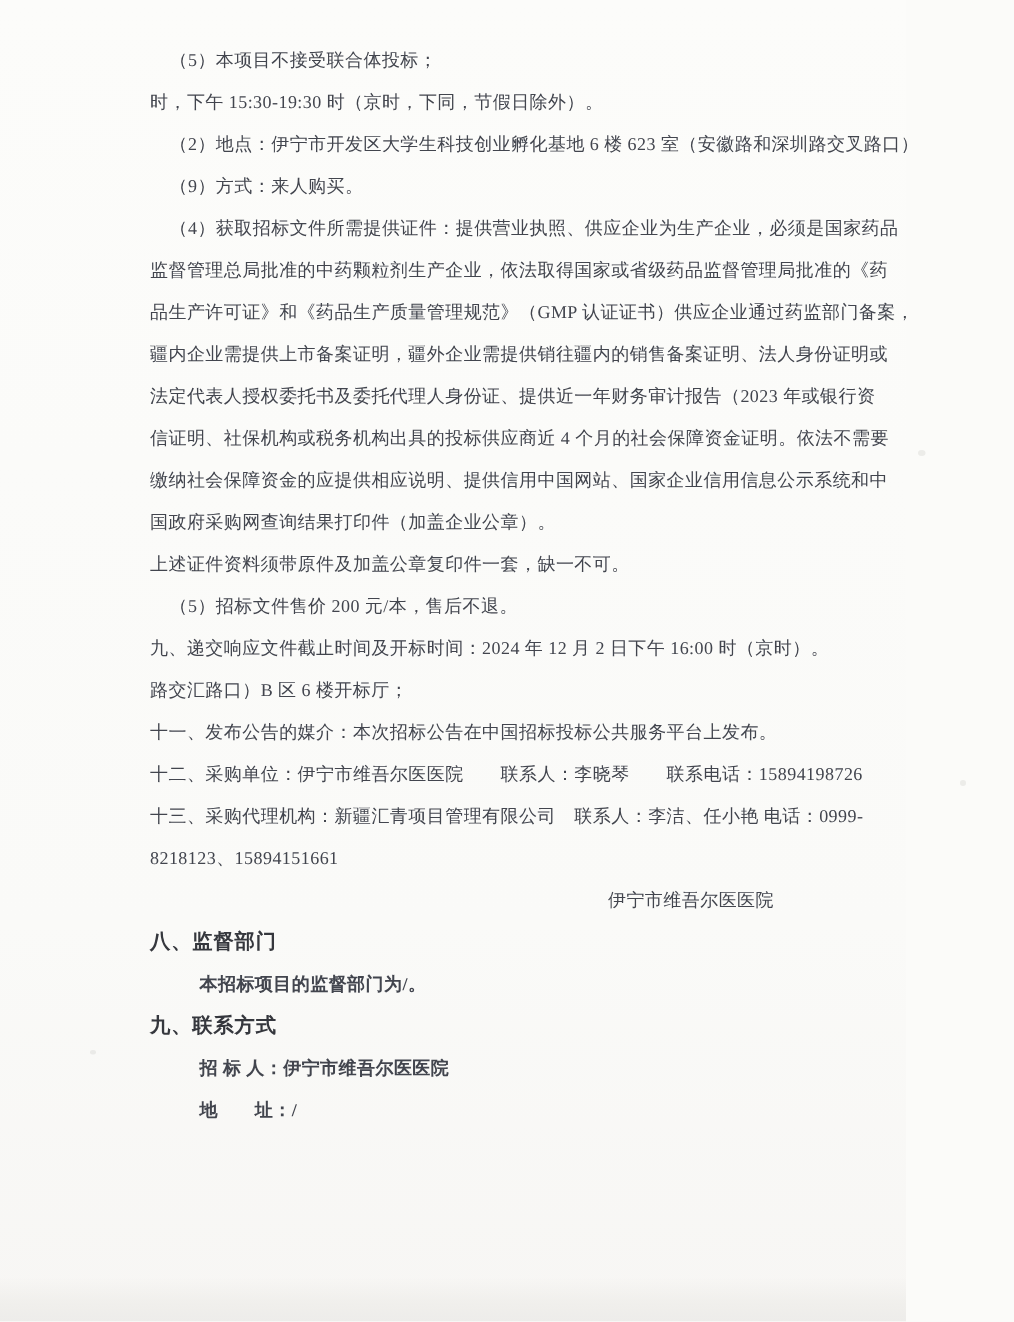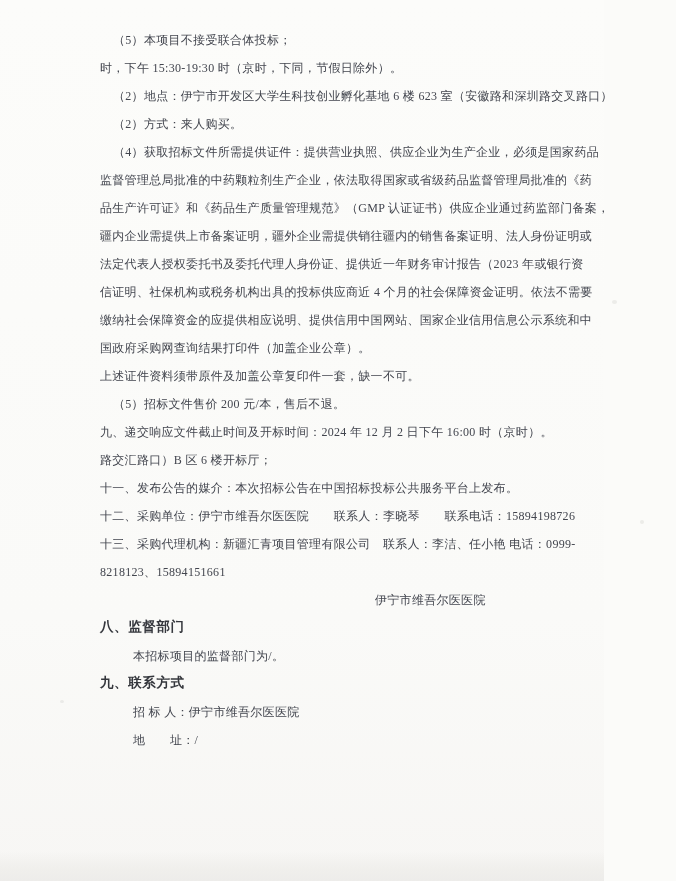--- a/index.html
+++ b/index.html
@@ -22,27 +22,27 @@
     font-size: 12px;
     letter-spacing: 0.3px;
     color: #42454e;
   }
   .line {
     line-height: 28px;
     height: 28px;
     white-space: nowrap;
   }
   .indent1 { padding-left: 13px; }
-  .sub     { padding-left: 33px; }
-  .sign    { padding-left: 275px; }
+  .sub     { padding-left: 33px; font-weight: bold; }
+  .sign    { padding-left: 275px; text-align: right; }
   .bold-head {
     font-weight: bold;
     font-size: 13.5px;
     color: #35373d;
-    font-family: Liberation Mono, monospace;
+    font-family: Liberation Sans, sans-serif;
     letter-spacing: 0.6px;
   }
   .bottom-shade {
     position: absolute;
     left: 0; right: 0; bottom: 0;
     height: 30px;
     background: linear-gradient(180deg, rgba(236,235,232,0) 0%, #f0efec 60%, #edecea 100%);
     pointer-events: none;
   }
   .scan-speck {
@@ -52,21 +52,21 @@
     pointer-events: none;
   }
 </style>
 </head>
 <body>
 
 <div class="page">
   <div class="line indent1">（5）本项目不接受联合体投标；</div>
   <div class="line">时，下午 15:30-19:30 时（京时，下同，节假日除外）。</div>
   <div class="line indent1">（2）地点：伊宁市开发区大学生科技创业孵化基地 6 楼 623 室（安徽路和深圳路交叉路口）</div>
-  <div class="line indent1">（2）方式：来人购买。</div>
+  <div class="line indent1">（9）方式：来人购买。</div>
   <div class="line indent1">（4）获取招标文件所需提供证件：提供营业执照、供应企业为生产企业，必须是国家药品</div>
   <div class="line">监督管理总局批准的中药颗粒剂生产企业，依法取得国家或省级药品监督管理局批准的《药</div>
   <div class="line">品生产许可证》和《药品生产质量管理规范》（GMP 认证证书）供应企业通过药监部门备案，</div>
   <div class="line">疆内企业需提供上市备案证明，疆外企业需提供销往疆内的销售备案证明、法人身份证明或</div>
   <div class="line">法定代表人授权委托书及委托代理人身份证、提供近一年财务审计报告（2023 年或银行资</div>
   <div class="line">信证明、社保机构或税务机构出具的投标供应商近 4 个月的社会保障资金证明。依法不需要</div>
   <div class="line">缴纳社会保障资金的应提供相应说明、提供信用中国网站、国家企业信用信息公示系统和中</div>
   <div class="line">国政府采购网查询结果打印件（加盖企业公章）。</div>
   <div class="line">上述证件资料须带原件及加盖公章复印件一套，缺一不可。</div>
   <div class="line indent1">（5）招标文件售价 200 元/本，售后不退。</div>

